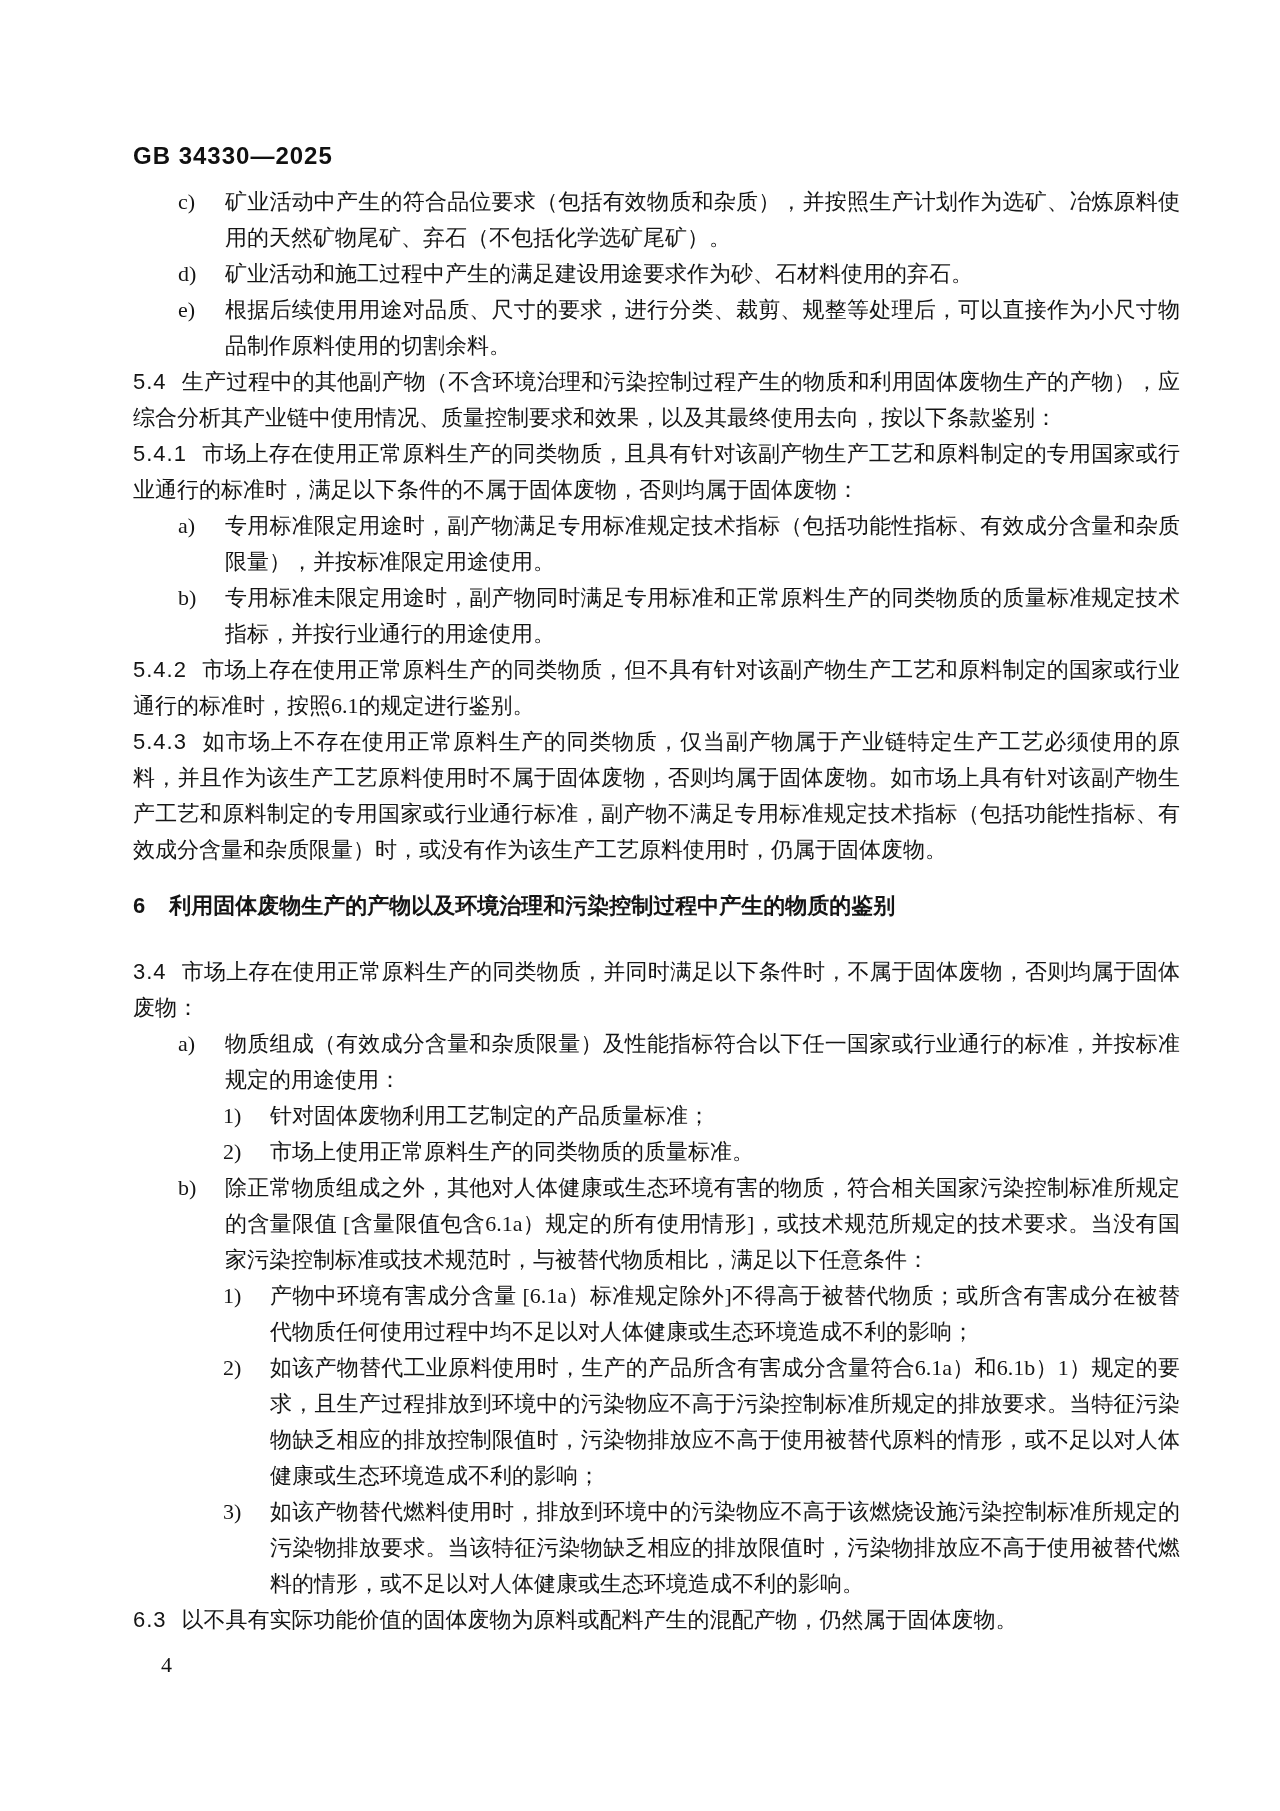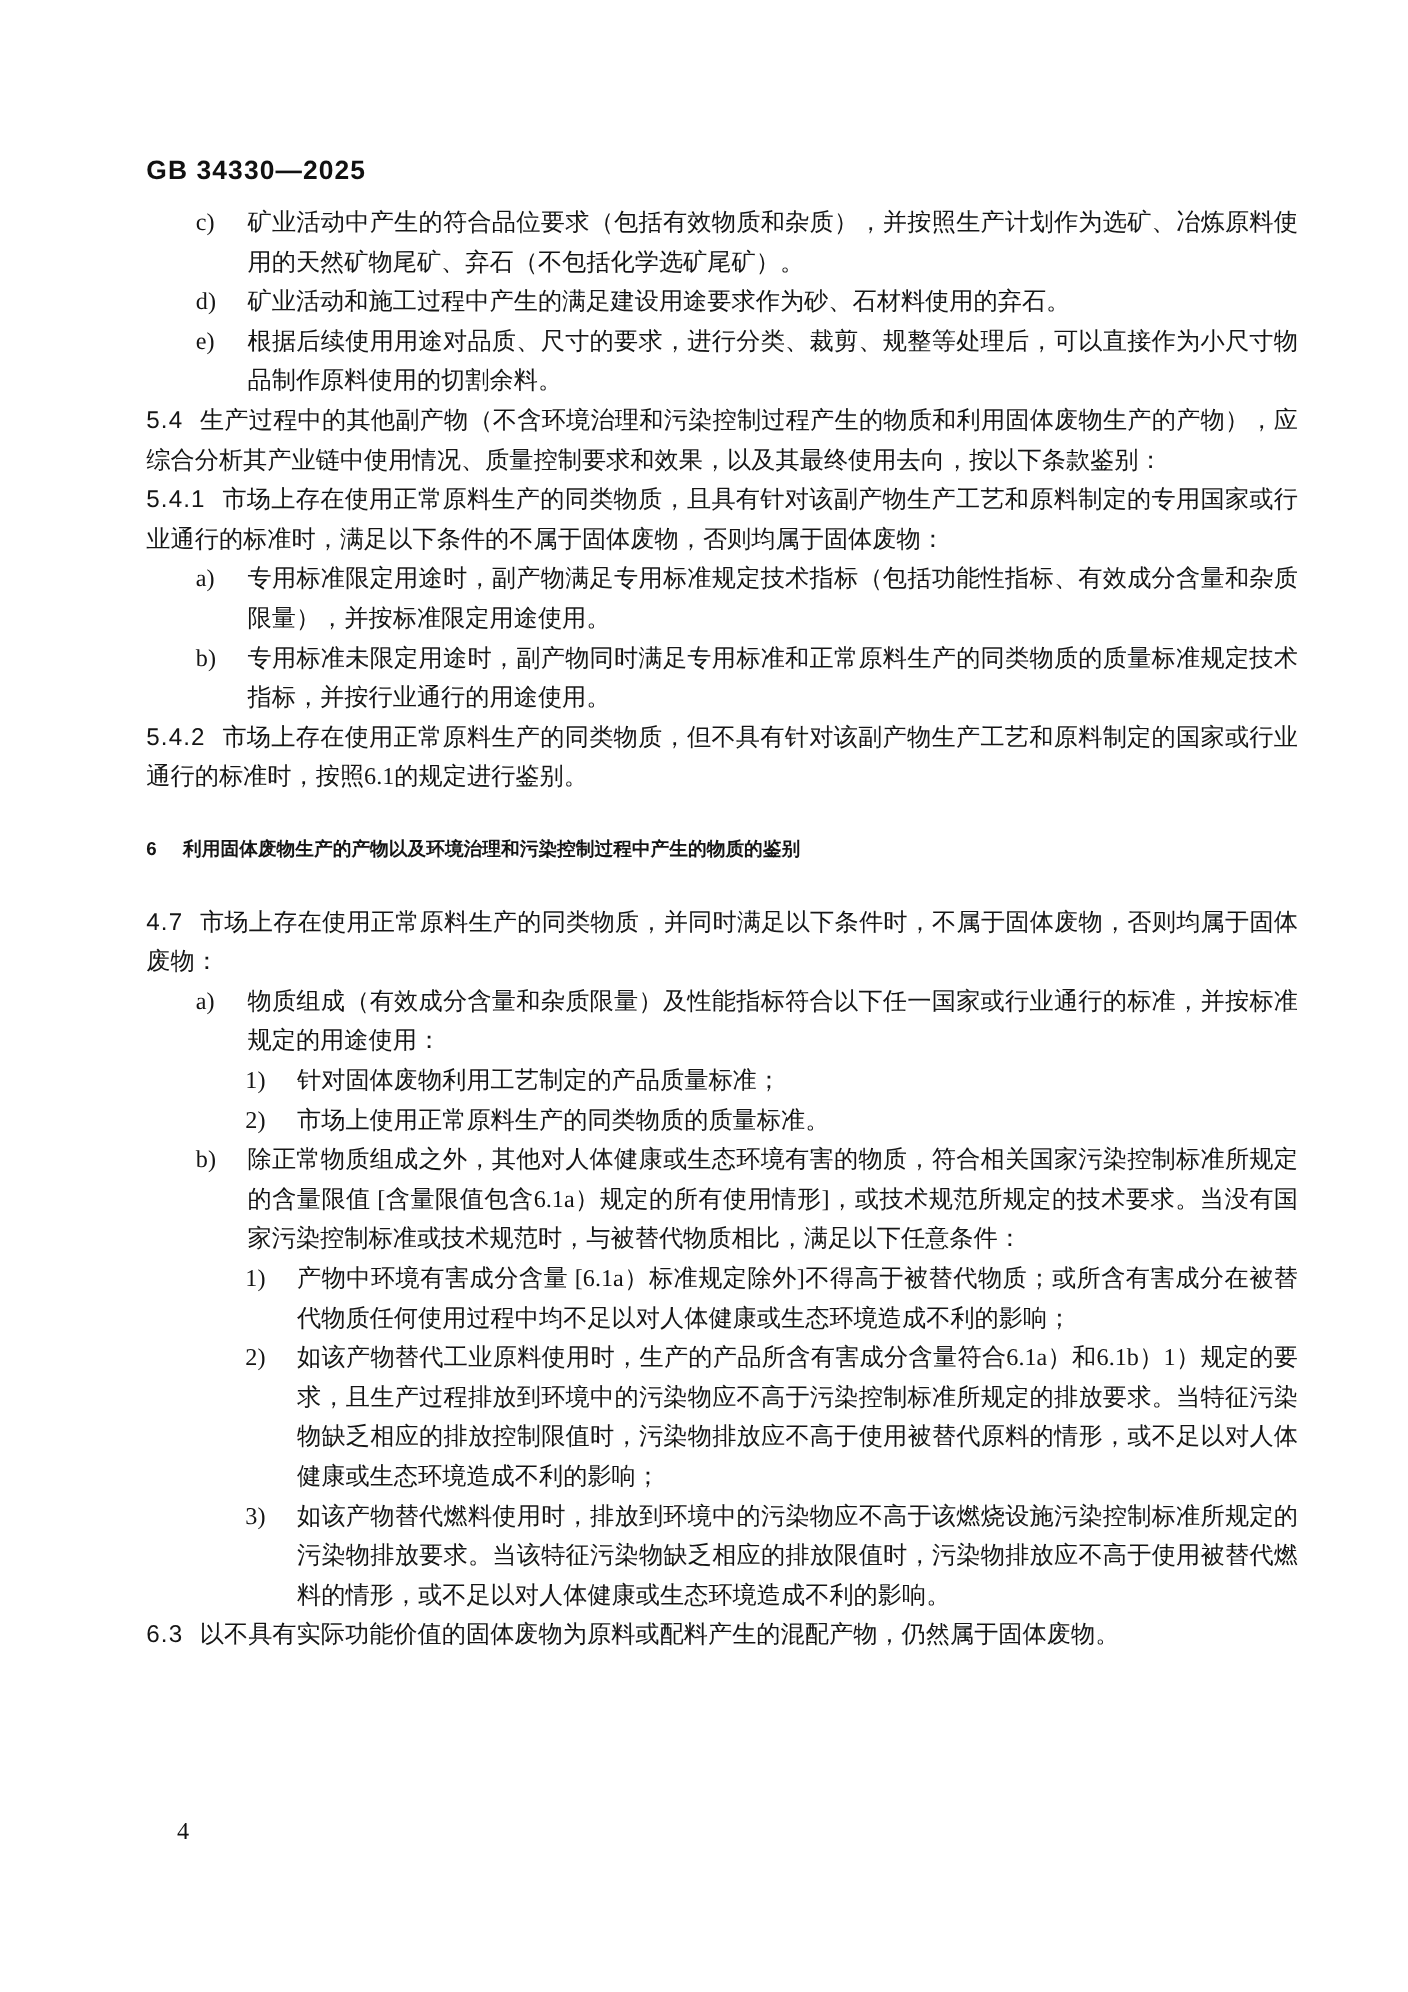--- a/index.html
+++ b/index.html
@@ -23,22 +23,22 @@
     font-family:"Liberation Sans","DejaVu Sans",sans-serif;
     font-weight:normal;margin-right:15px;letter-spacing:1px;
   }
   .list-item{display:flex;}
   .list-item.lvl1{margin-left:45px;}
   .list-item.lvl2{margin-left:90px;}
   .list-item .label{flex:0 0 47px;}
   .list-item .text{flex:1;text-align:justify;}
   .section-heading{
     font-family:"Liberation Sans","DejaVu Sans",sans-serif;
-    font-weight:bold;font-size:17px;line-height:36px;
-    margin:30px 0 30px 0;text-align:left;
+    font-weight:bold;font-size:22px;line-height:36px;
+    margin:20px 0 30px 0;text-align:left;
   }
   .section-heading .num{margin-right:24px;}
   .page-number{
     position:absolute;left:161px;top:1652px;
     font-size:22px;color:#111;
   }
 </style>
 </head>
 <body>
 
@@ -80,27 +80,30 @@
 
     <div class="list-item lvl1">
       <span class="label">b)</span>
       <div class="text">专用标准未限定用途时，副产物同时满足专用标准和正常原料生产的同类物质的质量标准规定技术指标，并按行业通行的用途使用。</div>
     </div>
 
     <p class="clause">
       <span class="clause-num">5.4.2</span><span>市场上存在使用正常原料生产的同类物质，但不具有针对该副产物生产工艺和原料制定的国家或行业通行的标准时，按照6.1的规定进行鉴别。</span>
     </p>
 
+    <p class="clause">
+      <span class="clause-num">5.4.3</span><span>如市场上不存在使用正常原料生产的同类物质，仅当副产物属于产业链特定生产工艺必须使用的原料，并且作为该生产工艺原料使用时不属于固体废物，否则均属于固体废物。如市场上具有针对该副产物生产工艺和原料制定的专用国家或行业通行标准，副产物不满足专用标准规定技术指标（包括功能性指标、有效成分含量和杂质限量）时，或没有作为该生产工艺原料使用时，仍属于固体废物。</span>
+    </p>
 
     <h2 class="section-heading">
       <span class="num">6</span><span>利用固体废物生产的产物以及环境治理和污染控制过程中产生的物质的鉴别</span>
     </h2>
 
     <p class="clause">
-      <span class="clause-num">4.7</span><span>市场上存在使用正常原料生产的同类物质，并同时满足以下条件时，不属于固体废物，否则均属于固体废物：</span>
+      <span class="clause-num">3.4</span><span>市场上存在使用正常原料生产的同类物质，并同时满足以下条件时，不属于固体废物，否则均属于固体废物：</span>
     </p>
 
     <div class="list-item lvl1">
       <span class="label">a)</span>
       <div class="text">物质组成（有效成分含量和杂质限量）及性能指标符合以下任一国家或行业通行的标准，并按标准规定的用途使用：</div>
     </div>
 
     <div class="list-item lvl2">
       <span class="label">1)</span>
       <div class="text">针对固体废物利用工艺制定的产品质量标准；</div>

